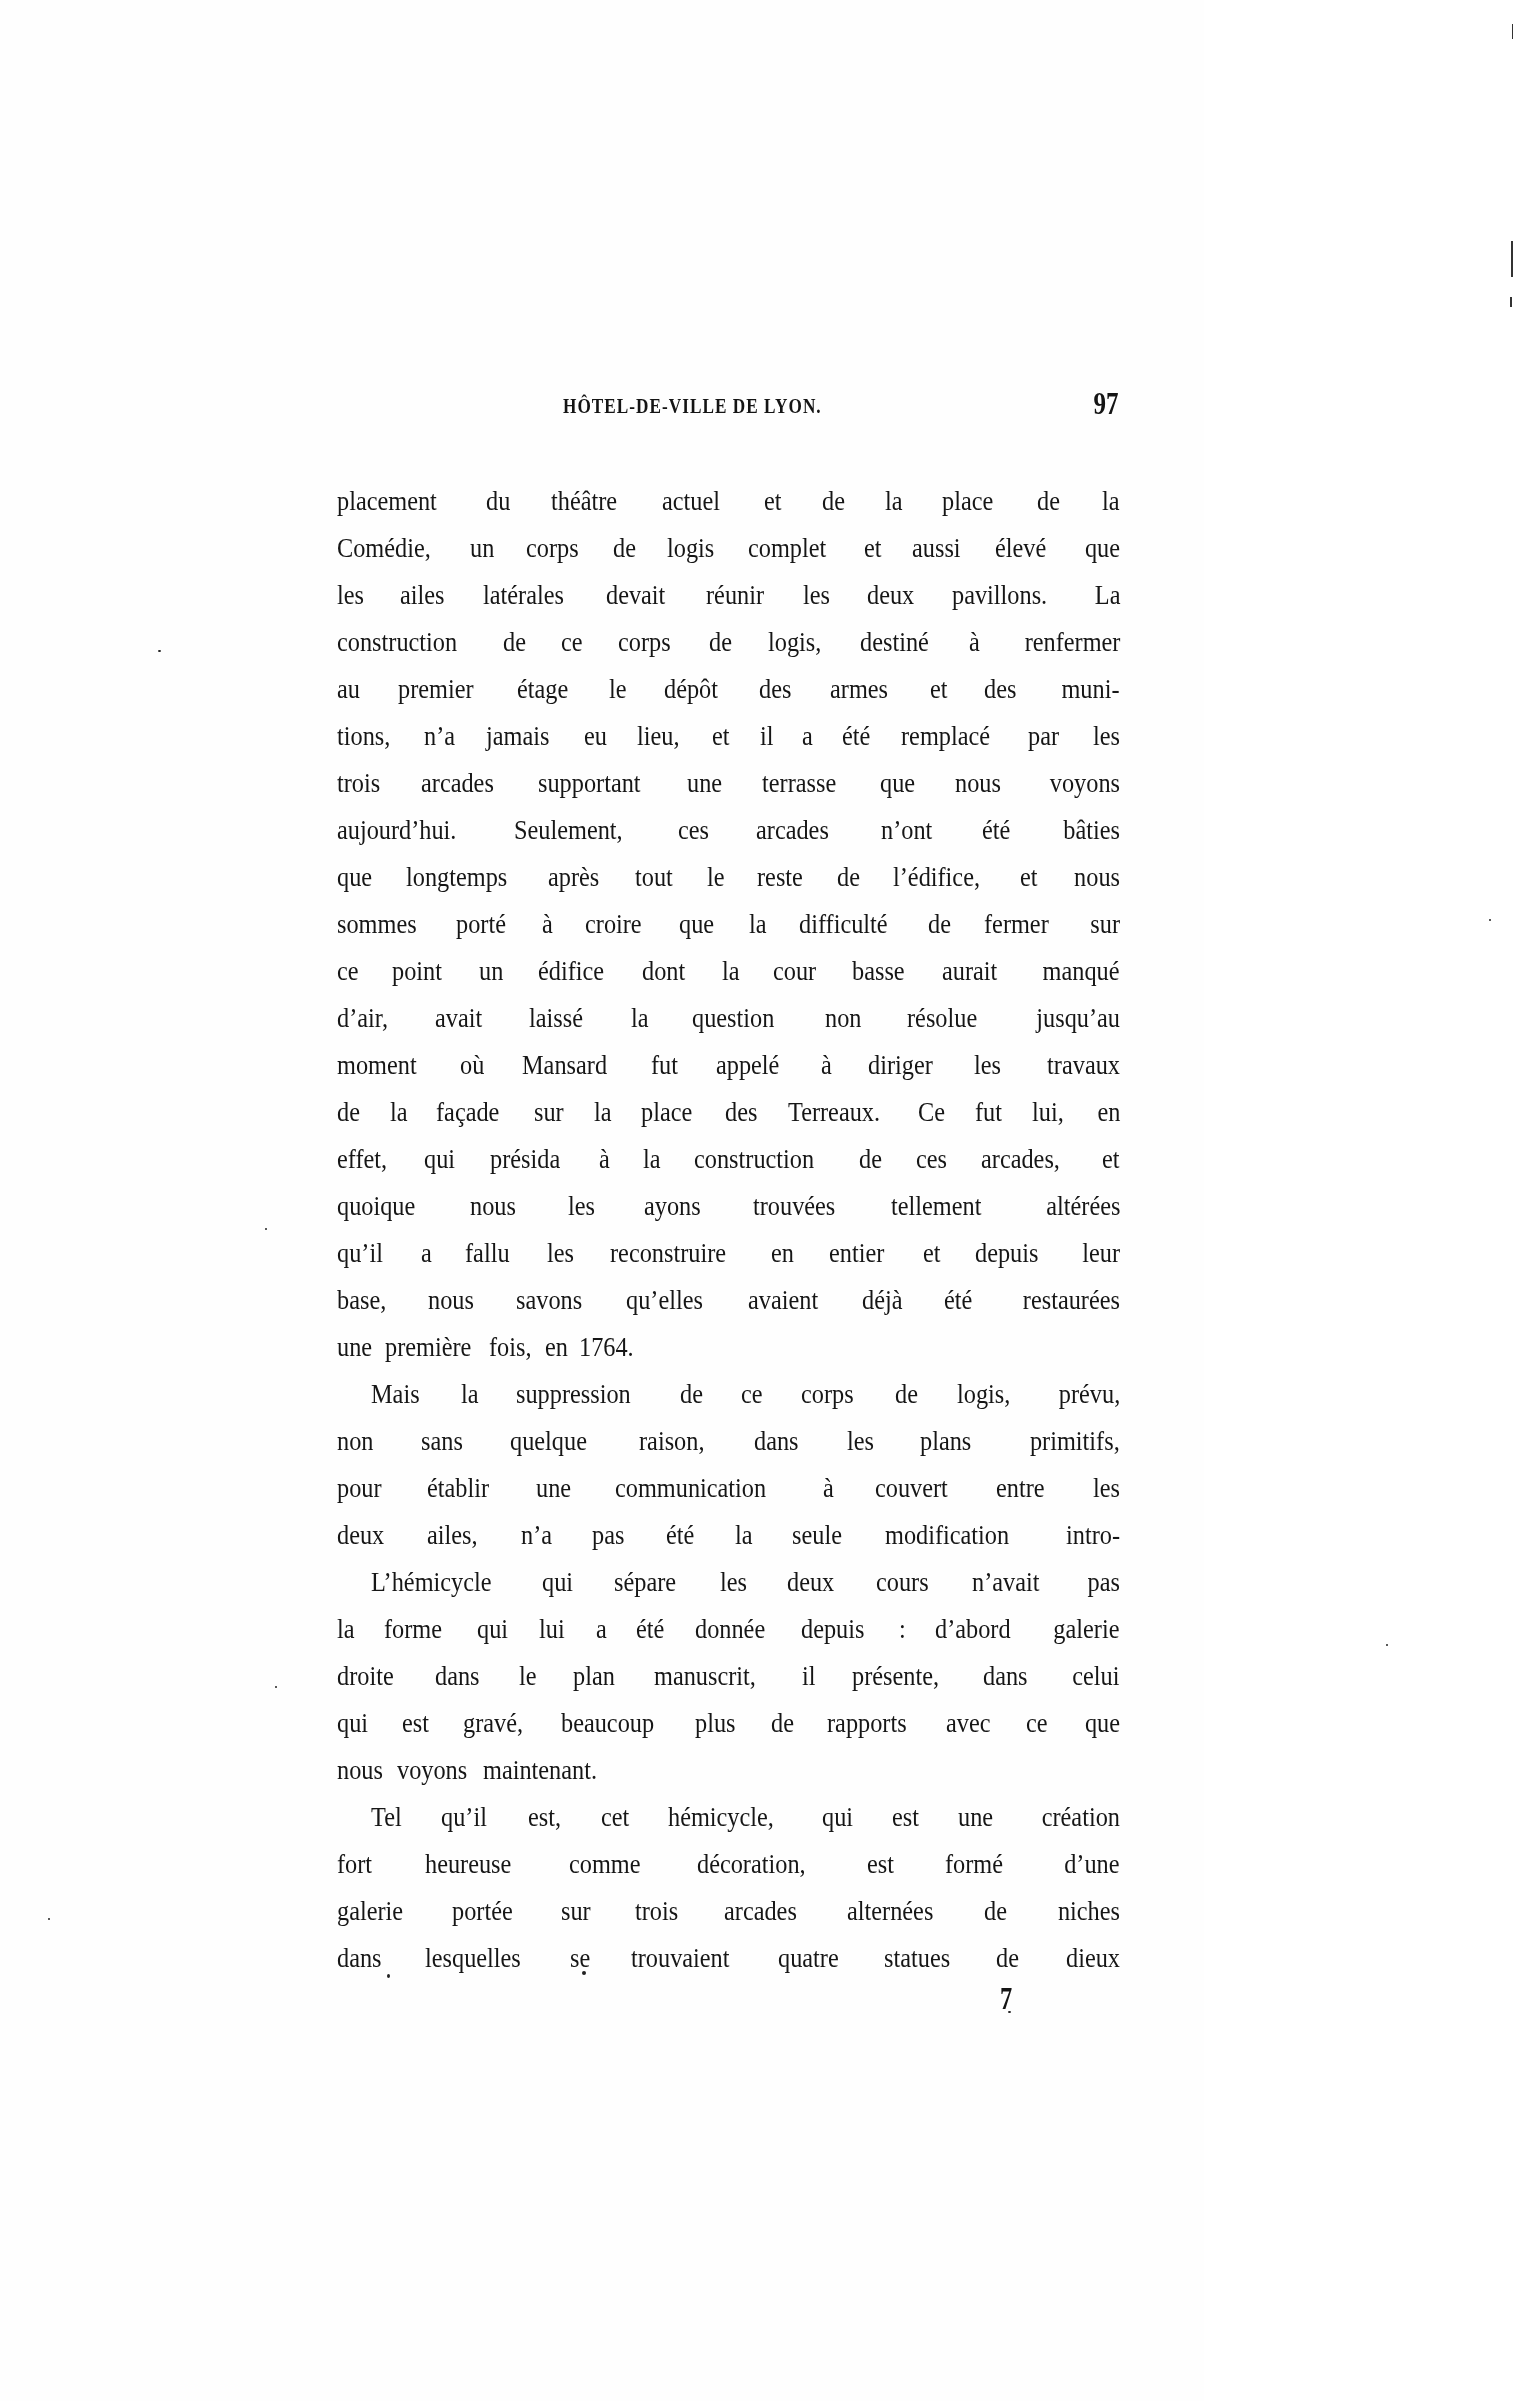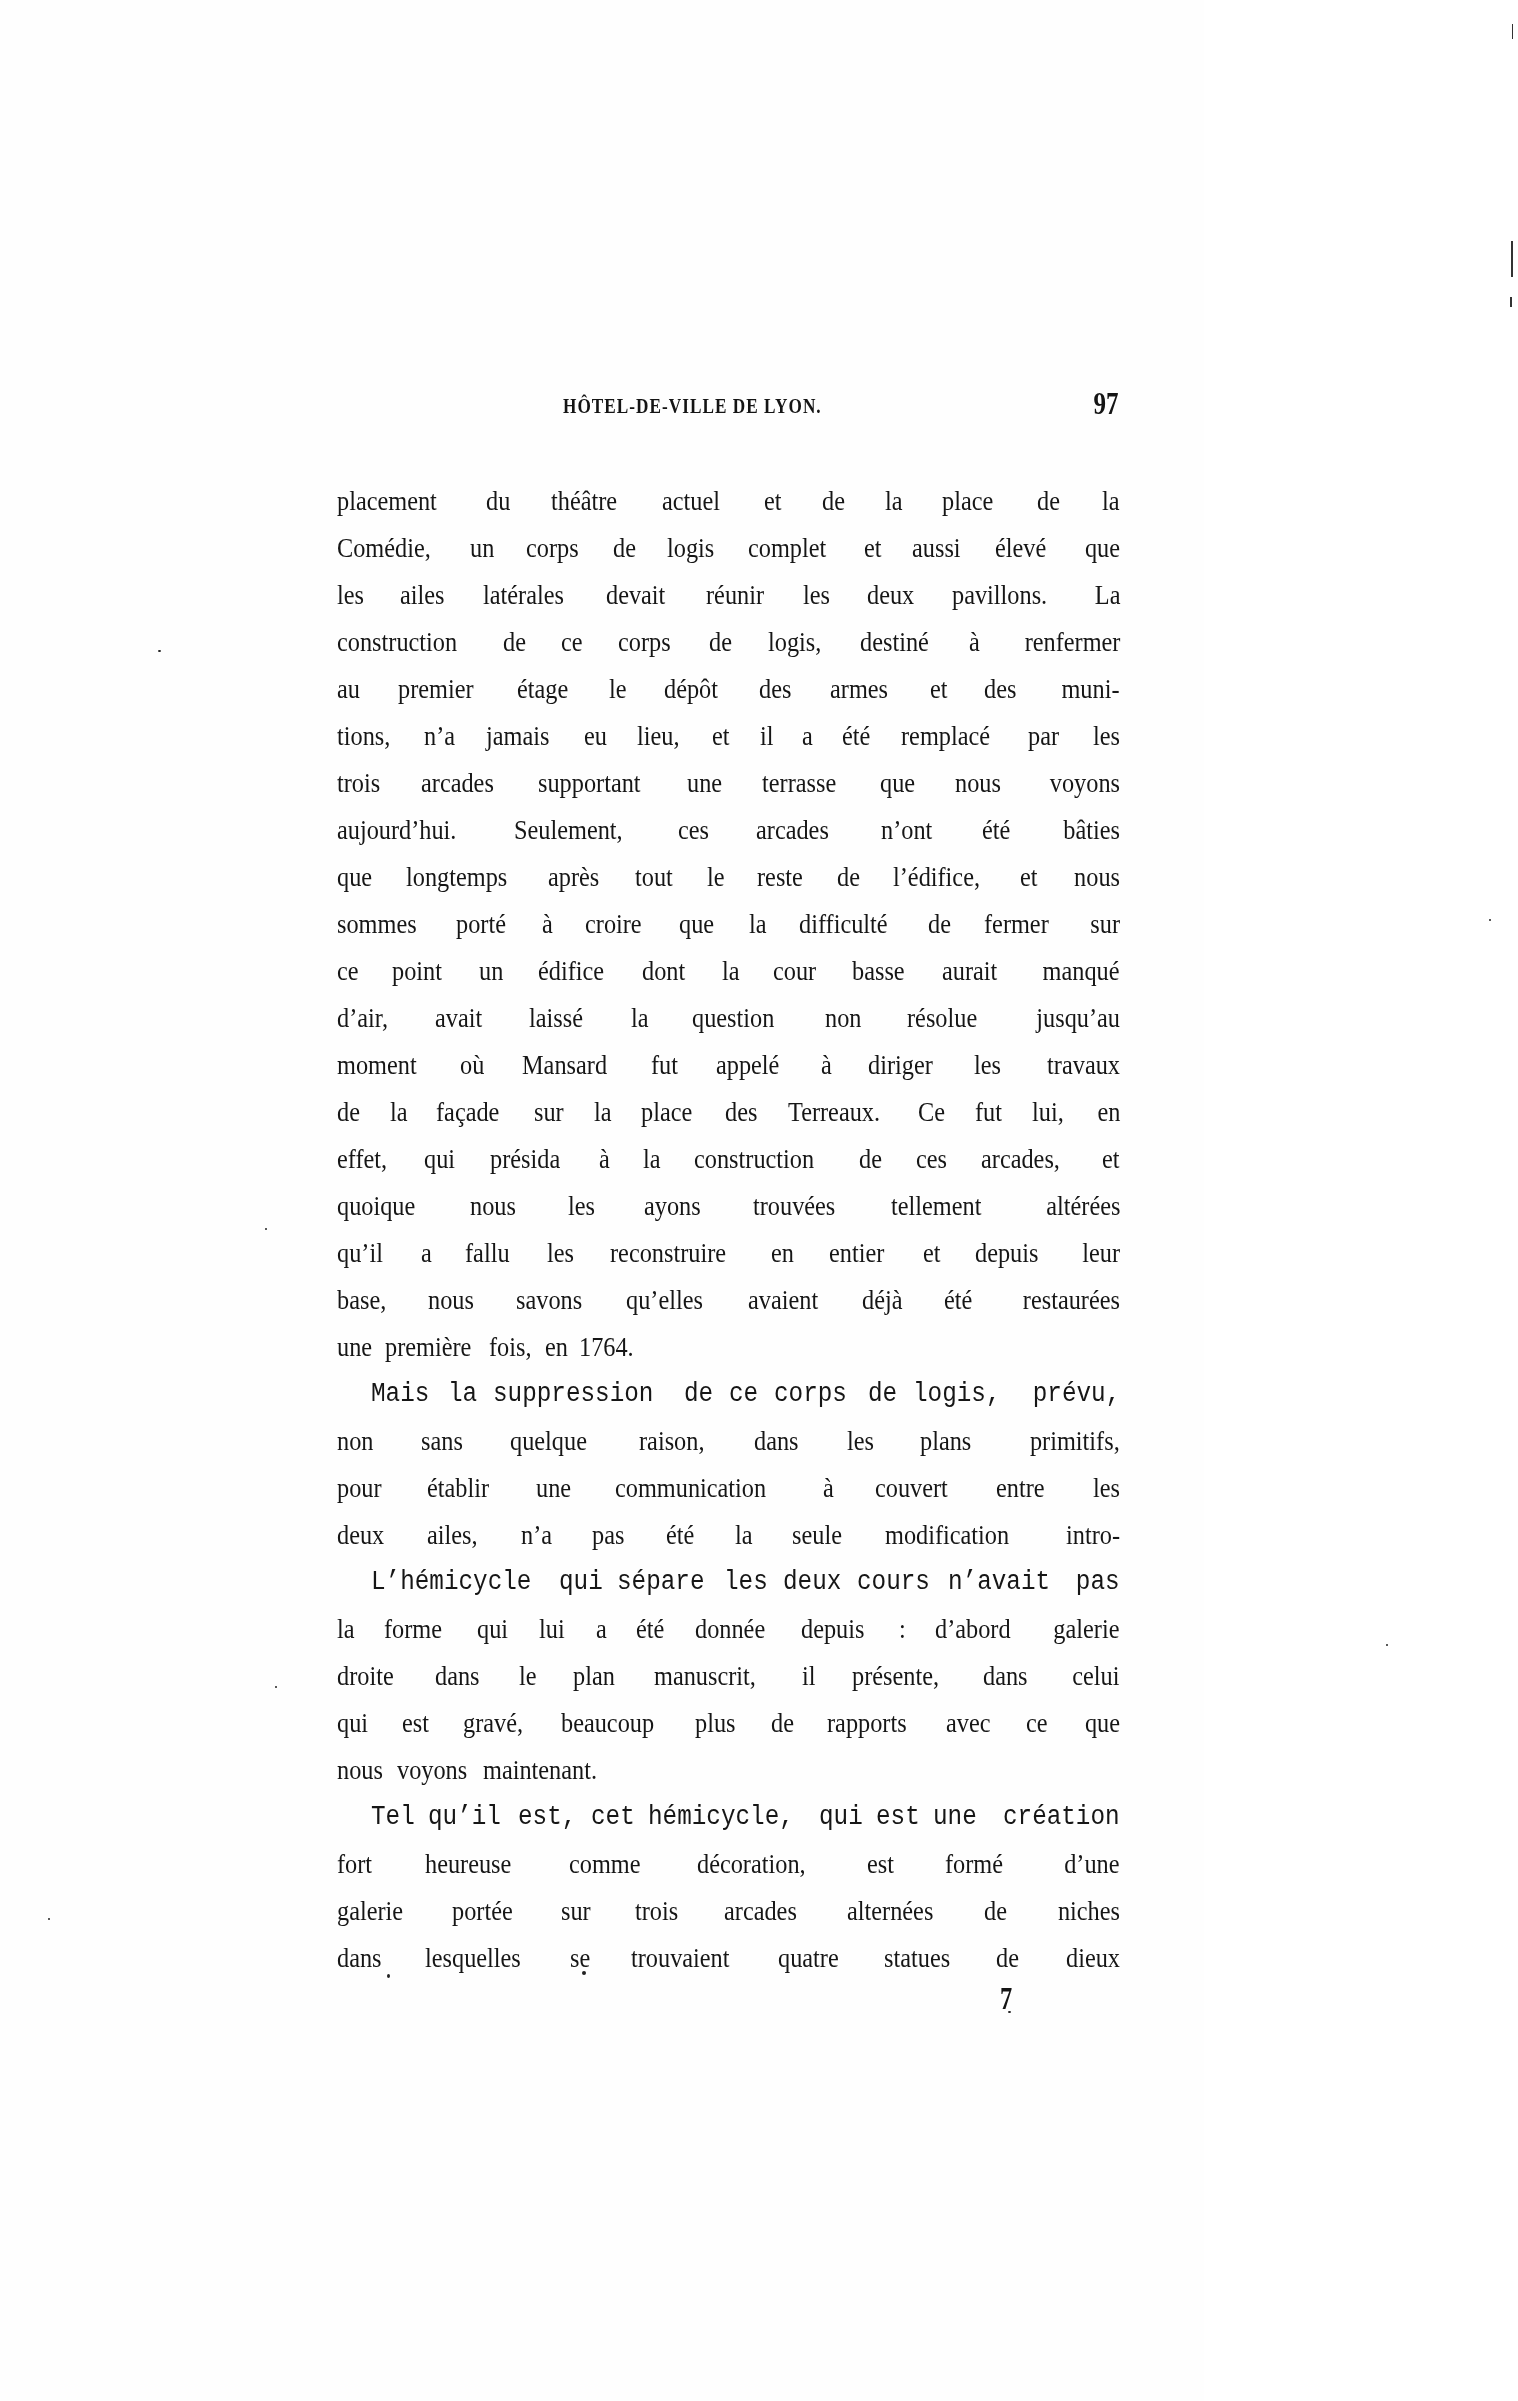--- a/index.html
+++ b/index.html
@@ -21,21 +21,21 @@
     transform: scaleX(0.82); transform-origin: right center;
   }
   .body-text {
     position: absolute; left: 337px; top: 432px; width: 783px;
     font-family: "Liberation Serif", serif; font-size: 27px; color: #161616; margin-top: 46px;
   }
   .line {
     height: 47px; line-height: 47px; white-space: nowrap;
     display: flex; justify-content: space-between; overflow: visible;
   }
-  .line.indent { padding-left: 34px; font-family: Liberation Mono, monospace; }
+  .line.indent { padding-left: 34px; }
   .line.last { justify-content: flex-start; gap: 0.32em; }
   .word { display: inline-block; transform: scaleX(0.9); transform-origin: left center; }
   .line .word:last-child { transform-origin: right center; }
   .line.last .word:last-child { transform-origin: left center; }
   .signature {
     position: absolute; left: 1000px; top: 1983px;
     font-family: "Liberation Serif", serif; font-weight: bold;
     font-size: 30.5px; line-height: 32px; color: #141414;
     transform: scaleX(0.8); transform-origin: left center;
   }

